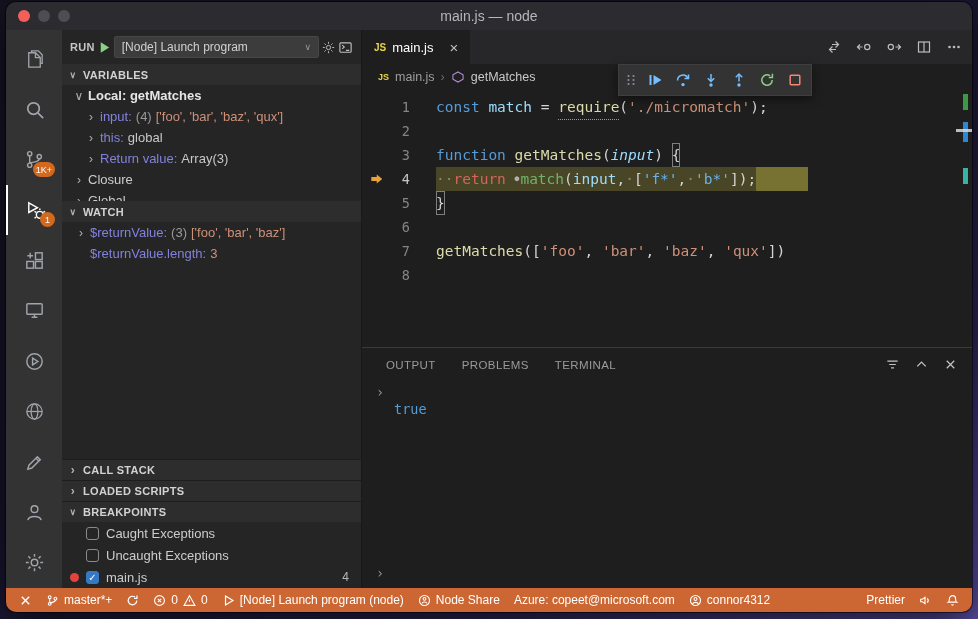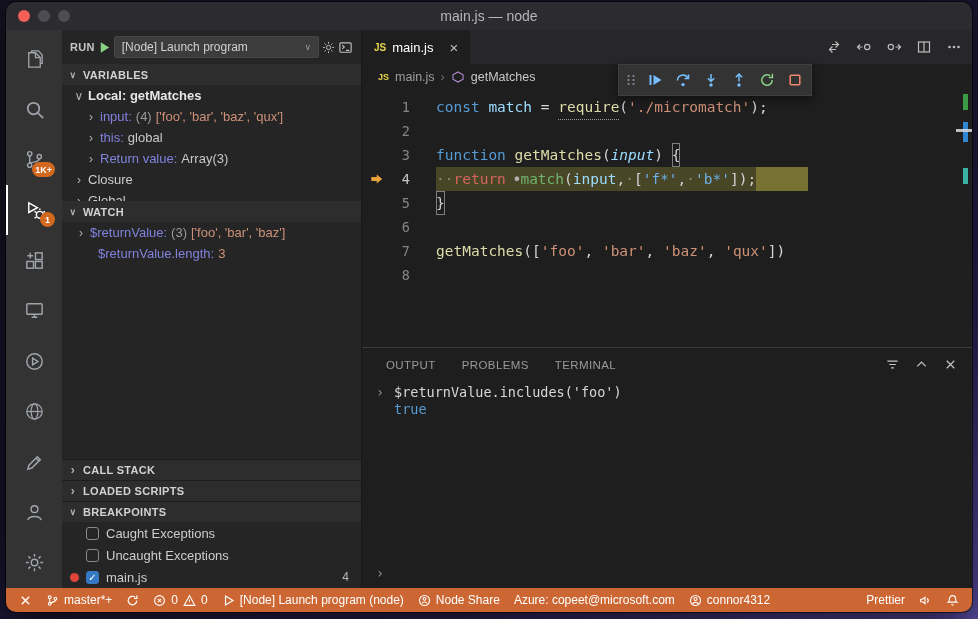--- a/index.html
+++ b/index.html
@@ -16,21 +16,21 @@
   .traffic span{width:12px;height:12px;border-radius:50%}
   .t-red{background:#f3605a}.t-grey{background:#4d4d53}
   .title-text{color:#b6b6ba;font-size:14px}
   
   .main{flex:1;display:flex;min-height:0}
   
   .activitybar{width:56px;background:#333333;display:flex;flex-direction:column;align-items:stretch;padding-top:4px}
   .ab-item{height:52px;display:flex;align-items:center;justify-content:center;color:#a0a4ab;position:relative;cursor:pointer}
   .ab-item svg{width:23px;height:23px}
   .ab-item.active{color:#ffffff;border-left:2px solid #ffffff}
-  .ab-badge{position:absolute;right:7px;bottom:8px;background:#d2691e;color:#fff;font-size:9px;font-weight:bold;
+  .ab-badge{position:absolute;right:7px;bottom:8px;background:#d2691e;color:#fff;font-size:9px;font-weight:normal;
     min-width:15px;height:15px;border-radius:8px;display:flex;align-items:center;justify-content:center;padding:0 3px}
   .ab-spacer{flex:1}
   
   .sidebar{width:300px;background:#252526;display:flex;flex-direction:column;color:#cccccc;font-size:13px;border-right:1px solid #181818;min-height:0}
   .runbar{flex:0 0 34px;display:flex;align-items:center;padding:0 8px;gap:2px}
   .run-label{font-size:11px;font-weight:bold;color:#c5c5c5;letter-spacing:.3px}
   .run-play{width:15px;height:15px;cursor:pointer}
   .run-play svg{width:15px;height:15px}
   .config-select{flex:1;height:22px;background:#3c3c3c;border:1px solid #464647;border-radius:2px;color:#d0d0d0;
     font-size:12px;display:flex;align-items:center;padding:0 7px;gap:6px;cursor:pointer}
@@ -298,21 +298,21 @@
           <span class="chev-h">∨</span>
           <span>WATCH</span>
         </div>
         <div>
             <div class="tree-row" style="padding-left: 14px;">
               <span class="chev">›</span>
               <span class="vname">$returnValue:</span>
               <span class="vmeta">(3)</span>
               <span class="vval str">['foo', 'bar', 'baz']</span>
             </div>
-            <div class="tree-row" style="padding-left: 22px;">
+            <div class="tree-row" style="padding-left: 14px;">
               <span class="chev hidden">›</span>
               <span class="vname">$returnValue.length:</span>
               <span class="vval str">3</span>
             </div>
           </div>
 
         <div class="sb-flex-spacer"></div>
 
         <div class="sec-header stack">
           <span class="chev-h r">›</span>
@@ -516,21 +516,20 @@
                 <div class="pa-btn close-panel">
                   <svg viewBox="0 0 16 16" fill="none" stroke="currentColor" stroke-width="1.3">
                     <path d="M4 4l8 8M12 4l-8 8"></path>
                   </svg>
                 </div>
               </div>
           </div>
           <div class="console">
             <div class="crow">
               <span class="prompt">›</span>
-              <span class="ctext">$returnValue.includes('foo')</span>
             </div>
             <div class="crow">
               <span class="prompt"></span>
               <span class="cresult">true</span>
             </div>
             <span class="input-prompt">›</span>
           </div>
         </div>
       </div>
     </div>

